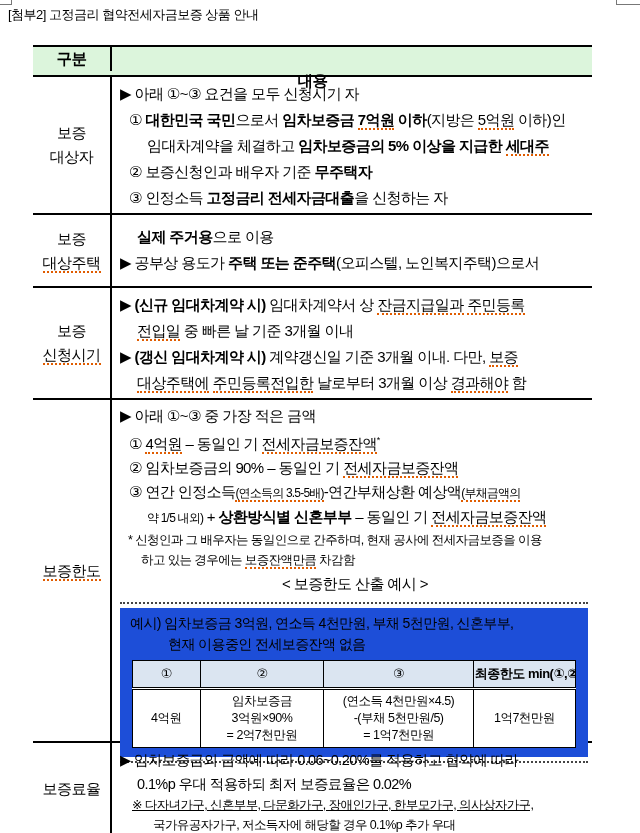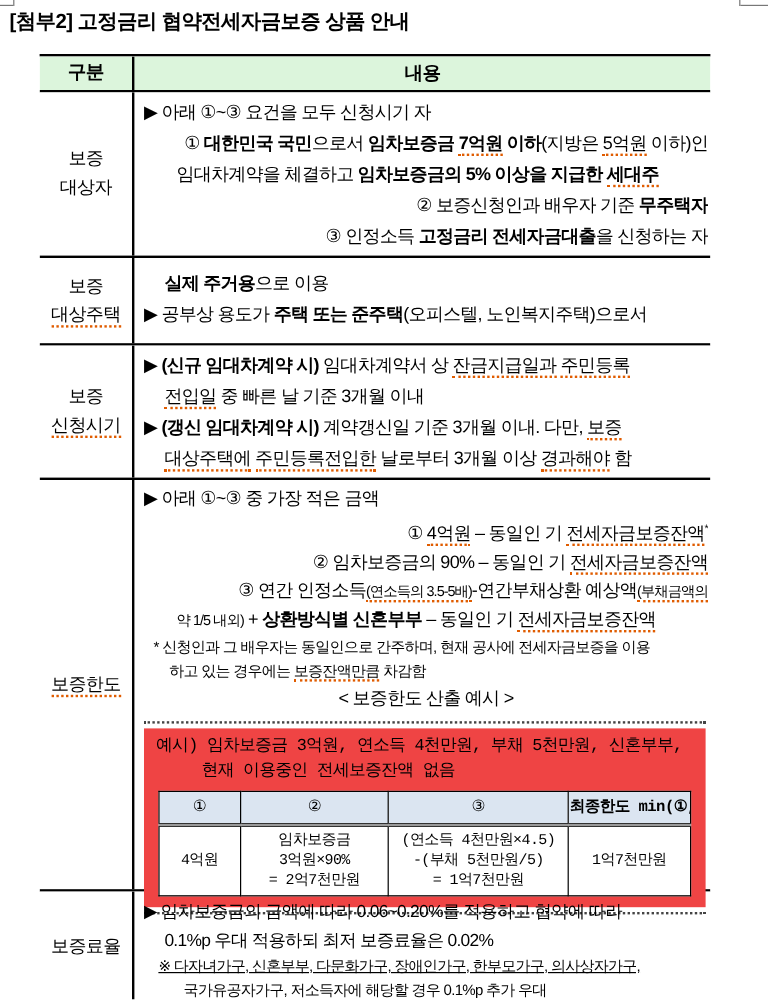--- a/index.html
+++ b/index.html
@@ -7,29 +7,29 @@
     width:640px;height:833px;background:#ffffff;color:#000;
     font-family:"Liberation Sans","DejaVu Sans",sans-serif;
     overflow:hidden;position:relative;
   }
   .artifact{position:absolute;border-color:#8a8a8a;}
   .art-l-h{left:0;top:4px;width:11px;border-top:1.5px solid #777;}
   .art-l-v{left:11px;top:0;height:5px;border-left:1.5px solid #777;}
   .art-r-h{right:0;top:4px;width:23px;border-top:1.5px solid #777;}
   .art-r-v{right:23px;top:0;height:5px;border-left:1.5px solid #777;}
   .title{
-    position:absolute;left:8px;top:6px;font-size:17px;font-weight:bold;
+    position:absolute;left:8px;top:6px;font-size:13px;font-weight:normal;
     letter-spacing:-0.5px;white-space:nowrap;
   }
   .tbl{
     position:absolute;left:33px;top:45px;width:559px;height:788px;
     border-top:2px solid #000;overflow:hidden;box-sizing:border-box;
   }
   .row{display:flex;border-bottom:2px solid #000;box-sizing:border-box;background:#fff;}
-  .hrow{height:30px;background:#dcf5dc;}
+  .hrow{height:30px;background:#dcf5dc;flex-direction:column;}
   .hrow .lbl{font-weight:bold;font-size:15.5px;}
   .hrow .cnt{display:flex;align-items:center;justify-content:center;
     font-weight:bold;font-size:15.5px;padding:0;line-height:normal;}
   .lbl{
     width:79px;flex:none;border-right:2px solid #000;box-sizing:border-box;
     display:flex;flex-direction:column;justify-content:center;align-items:center;
     font-size:15px;line-height:24px;text-align:center;letter-spacing:-0.5px;
   }
   .cnt{
     flex:1;min-width:0;box-sizing:border-box;padding:4px 2px 0 8px;
@@ -39,40 +39,40 @@
   .r1{height:138px;}
   .r2{height:73px;}
   .r2 .cnt{padding-top:9px;}
   .r3{height:112px;}
   .r4{height:343px;}
   .r4 .cnt{line-height:24px;padding-top:4px;}
   .r5{height:92px;border-bottom:none;}
   .r5 .cnt{line-height:24px;padding-top:5px;font-size:14.5px;}
   
   .pb{padding-left:0;}
-  .pn{padding-left:9px;text-align:right;}
+  .pn{padding-left:9px;}
   .pc{padding-left:27px;}
   .pc1{padding-left:17px;}
   .pc2{padding-left:27px;}
   .pstar{padding-left:8px;font-size:12.5px;line-height:20px;}
   .pstarc{padding-left:21px;font-size:12.5px;line-height:20px;}
   .pcenter{text-align:center;line-height:27px;}
   .pnote{padding-left:12px;font-size:12.5px;line-height:19.5px;text-decoration:underline;}
   .pnotec{padding-left:33px;font-size:12.5px;line-height:19.5px;}
   
   .b{font-weight:bold;}
   .sm{font-size:12px;letter-spacing:-0.8px;}
   .spl{border-bottom:2px dotted #e05c00;}
   .sup{vertical-align:super;font-size:9px;}
   
   .exwrap{
     margin:5px 2px 0 0;border-top:2px dotted #444;border-bottom:2px dotted #444;
     padding:4px 0;
   }
-  .exbox{background:#ef4444;padding:5px 8px 7px;font-family:Liberation Mono, monospace;}
+  .exbox{background:#1d4ed8;padding:5px 8px 7px;}
   .exl1{font-size:14px;line-height:21px;padding-left:2px;}
   .exl2{font-size:14px;line-height:21px;padding-left:40px;}
   .extbl{
     border-collapse:collapse;margin:5px auto 2px;background:#fff;
     width:calc(100% - 8px);border:1.5px solid #000;table-layout:fixed;
   }
   .extbl th,.extbl td{
     border:1px solid #000;text-align:center;letter-spacing:-0.5px;white-space:nowrap;overflow:hidden;
   }
   .extbl th{

